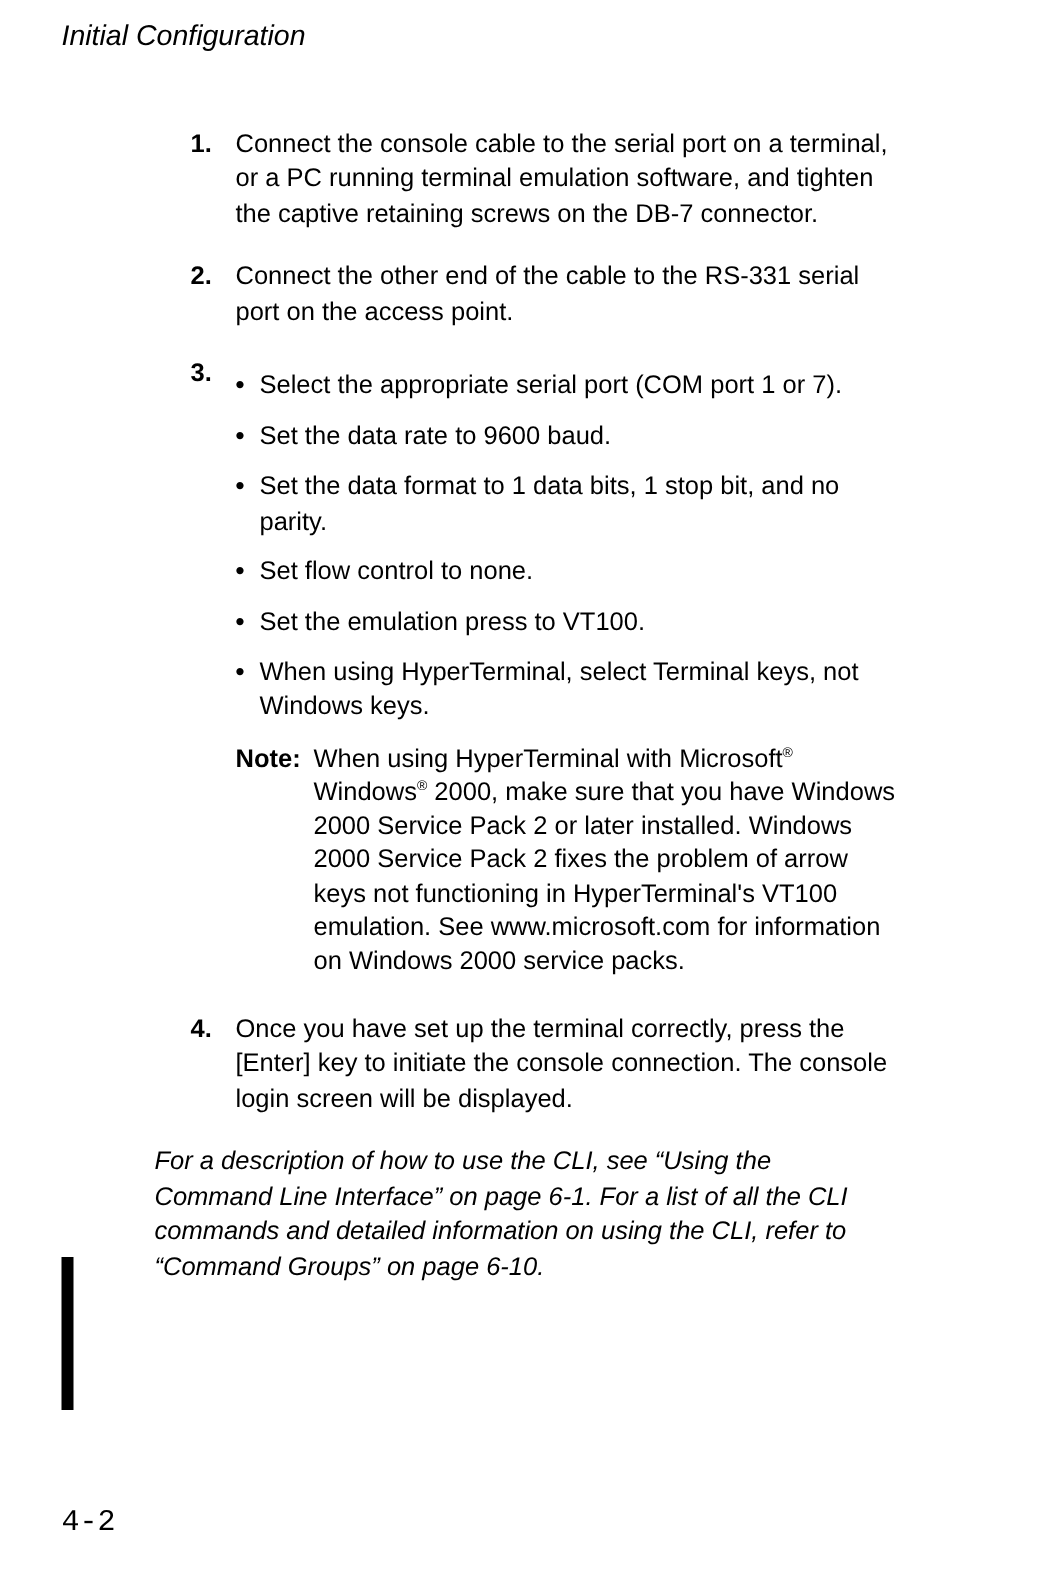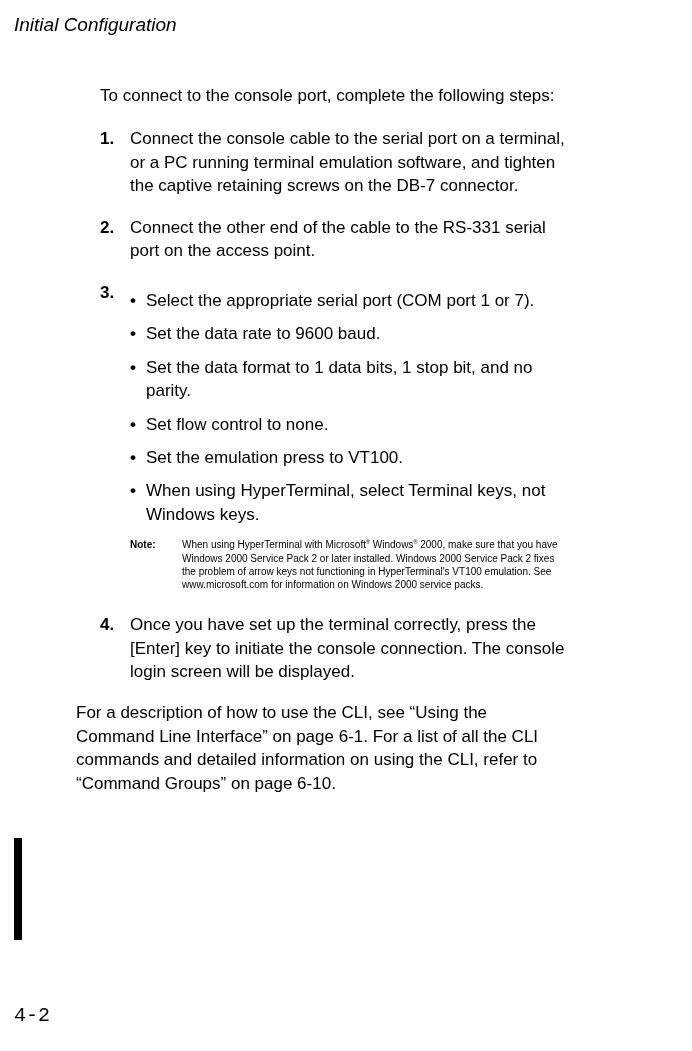--- a/index.html
+++ b/index.html
@@ -8,20 +8,21 @@
     background: #fff;
     color: #000;
     font-family: Arial, Helvetica, sans-serif;
   }
   .page {
     width: 598px;
     height: 1051px;
     box-sizing: border-box;
     padding: 14px 28px 0 14px;
     position: relative;
+    margin-left: 27px;
   }
   .running-title {
     font-style: italic;
     font-size: 19px;
     margin-bottom: 48px;
     margin-top: 0;
     font-weight: 400;
   }
   .body-block {
     margin-left: 86px;
@@ -59,37 +60,38 @@
   }
   ul.bullets li .dot {
     min-width: 16px;
     font-weight: bold;
   }
   ul.bullets li .btxt {
     flex: 1;
   }
   .note-block {
     display: flex;
-    font-size: 10px;
+    font-size: 17px;
     line-height: 1.32;
     margin-top: 12px;
     margin-bottom: 4px;
   }
   .note-block .note-label {
     font-weight: bold;
     min-width: 52px;
   }
   .note-block .note-text {
     flex: 1;
   }
   .closing {
     margin-top: 18px;
     font-size: 17px;
     line-height: 1.38;
     margin-left: 62px;
+    font-style: italic;
   }
   .margin-bar {
     position: absolute;
     left: 14px;
     top: 838px;
     width: 8px;
     height: 102px;
     background: #000;
   }
   .page-number {
@@ -110,21 +112,20 @@
 </style>
 </head>
 <body>
 
 <div class="page">
 
   <div class="running-title">Initial Configuration</div>
 
   <div class="body-block">
 
-    <div class="intro">To connect to the console port, complete the following steps:</div>
 
     <ol class="steps">
 
       <li>
         <span class="num">1.</span>
         <span class="txt">Connect the console cable to the serial port on a terminal, or a PC running terminal emulation software, and tighten the captive retaining screws on the DB-7 connector.</span>
       </li>
 
       <li>
         <span class="num">2.</span>

